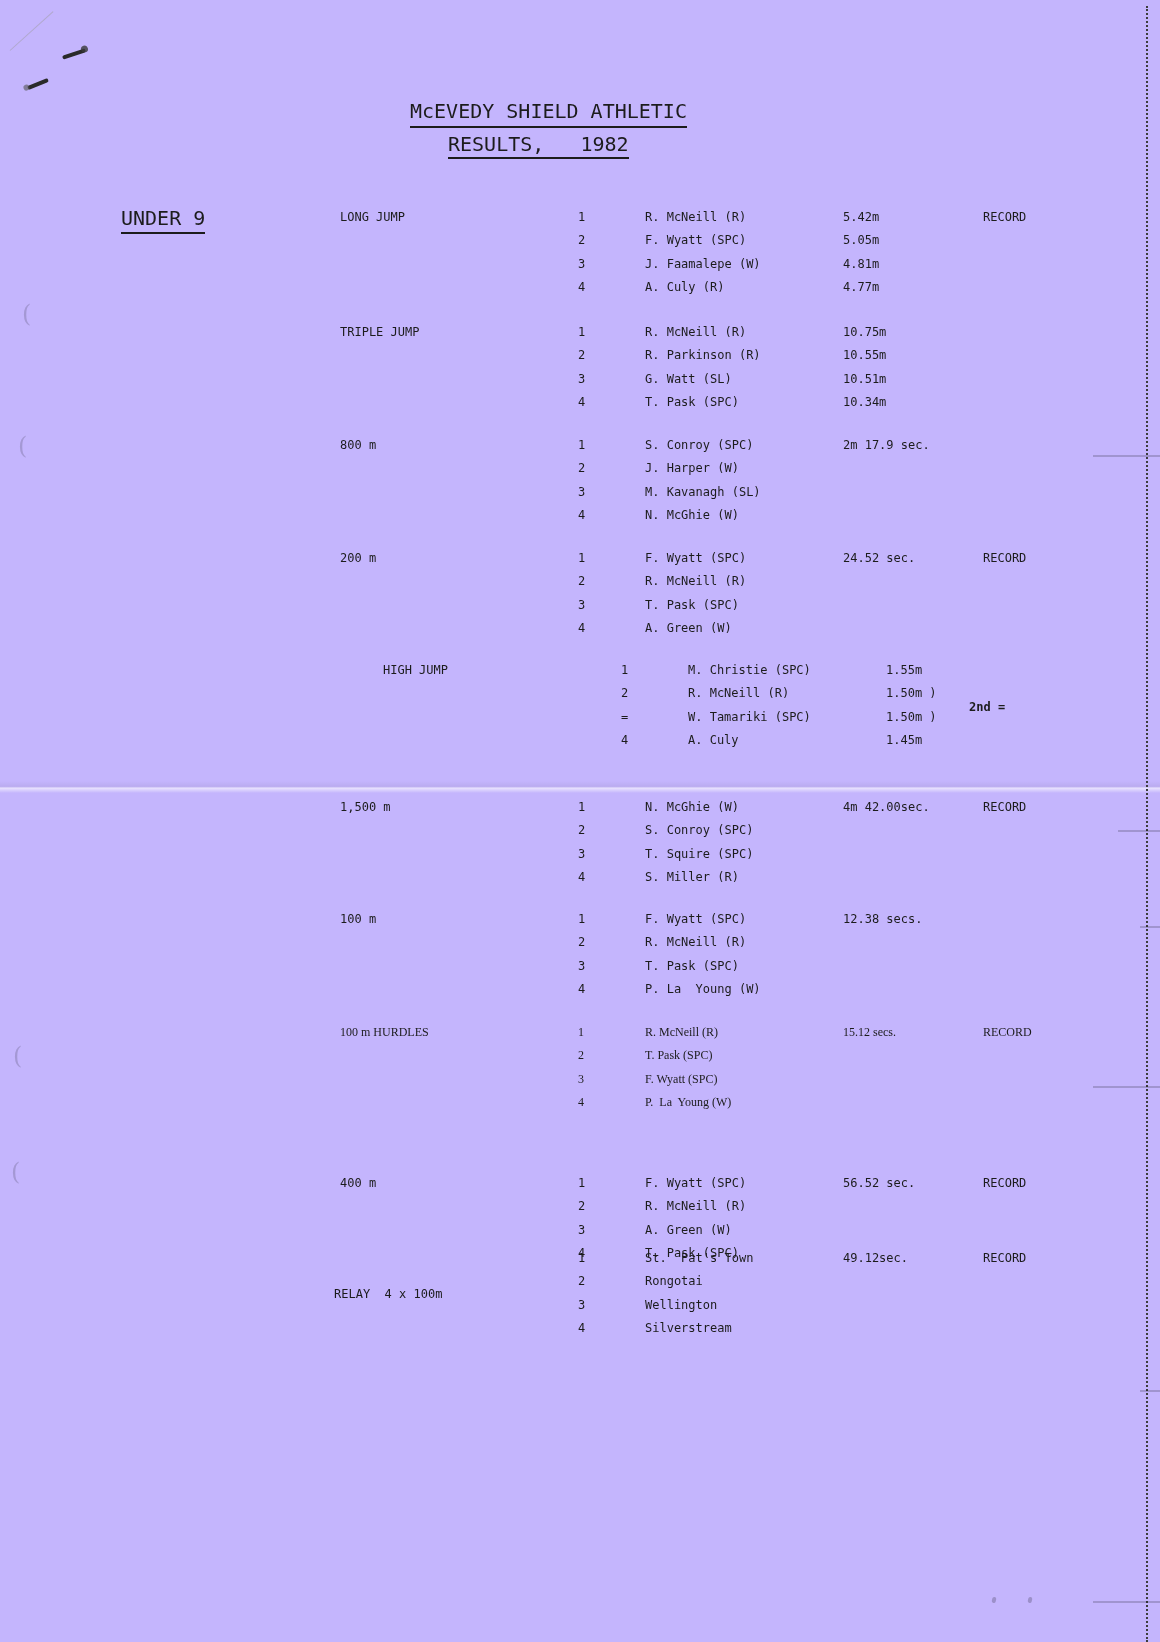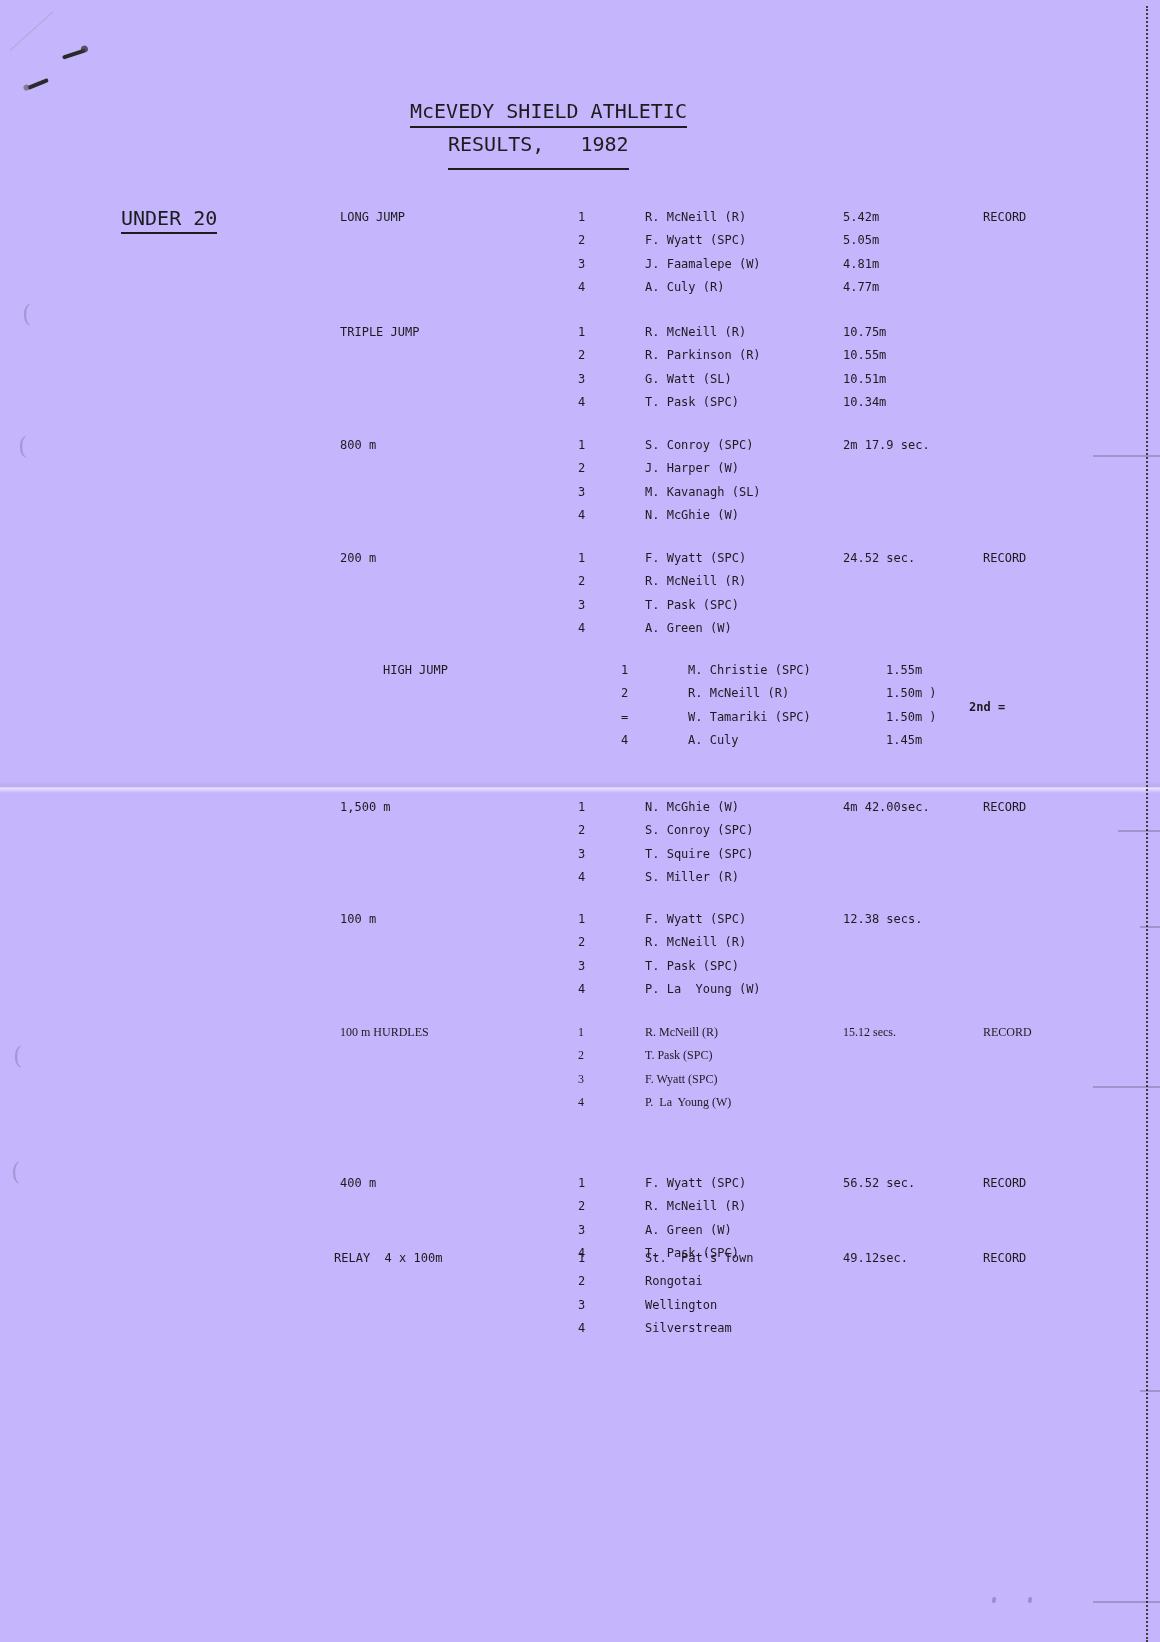--- a/index.html
+++ b/index.html
@@ -13,41 +13,41 @@
     overflow:hidden;
   }
   .doc-title{
     position:absolute;left:410px;top:99px;
     font-size:20px;line-height:24px;white-space:pre;
     border-bottom:2px solid #1c1c1c;padding-bottom:3px;
   }
   .doc-subtitle{
     position:absolute;left:448px;top:132px;
     font-size:20px;line-height:24px;white-space:pre;
-    border-bottom:2px solid #1c1c1c;padding-bottom:12px;
+    border-bottom:2px solid #1c1c1c;padding-bottom:1px;
   }
   .section-heading{
     position:absolute;left:121px;top:206px;
     font-size:20px;line-height:24px;white-space:pre;
     border-bottom:2px solid #1c1c1c;padding-bottom:2px;
   }
   #events-container{position:absolute;left:0;top:0;width:100%;height:100%;}
   .event{position:absolute;left:0;width:100%;font-size:12px;line-height:23.4px;white-space:pre;}
   .event:nth-child(1){top:206px;}
   .event:nth-child(2){top:321px;}
   .event:nth-child(3){top:434px;}
   .event:nth-child(4){top:547px;}
   .event:nth-child(5){top:659px;margin-left:43px;}
   .event:nth-child(6){top:796px;}
   .event:nth-child(7){top:908px;}
   .event:nth-child(8){top:1021px;font-family:Liberation Serif, serif;}
   .event:nth-child(9){top:1132px;margin-top:40px;}
   .event:nth-child(10){top:1247px;}
   .event-name{position:absolute;left:340px;top:0;}
-  .event:nth-child(10) .event-name{left:334px;}
+  .event:nth-child(10) .event-name{left:334px;margin-top:36px;}
   .row{position:relative;height:23.4px;}
   .col{position:absolute;top:0;}
   .col-place{left:578px;}
   .col-competitor{left:645px;}
   .col-result{left:843px;}
   .col-note{left:983px;}
   .hj-annotation{position:absolute;left:926px;top:37px;font-weight:bold;}
 
   
   .crease{position:absolute;left:0;top:781px;width:100%;height:12px;
@@ -68,21 +68,21 @@
   .margin-paren{position:absolute;font-size:24px;color:rgba(0,0,0,0.16);font-family:"DejaVu Serif",serif;}
   .speck{position:absolute;width:4px;height:6px;background:rgba(0,0,0,0.2);border-radius:2px;transform:rotate(14deg);}
 </style>
 </head>
 <body>
 
 <div class="page">
 
   <div class="doc-title">McEVEDY SHIELD ATHLETIC</div>
   <div class="doc-subtitle">RESULTS,   1982</div>
-  <div class="section-heading">UNDER 20</div>
+  <div class="section-heading">UNDER 9</div>
 
   <div id="events-container">
       <div class="event"><span class="event-name">LONG JUMP</span><div class="row"><span class="col col-place">1</span><span class="col col-competitor">R. McNeill (R)</span><span class="col col-result">5.42m</span><span class="col col-note">RECORD</span></div><div class="row"><span class="col col-place">2</span><span class="col col-competitor">F. Wyatt (SPC)</span><span class="col col-result">5.05m</span></div><div class="row"><span class="col col-place">3</span><span class="col col-competitor">J. Faamalepe (W)</span><span class="col col-result">4.81m</span></div><div class="row"><span class="col col-place">4</span><span class="col col-competitor">A. Culy (R)</span><span class="col col-result">4.77m</span></div></div>
       <div class="event"><span class="event-name">TRIPLE JUMP</span><div class="row"><span class="col col-place">1</span><span class="col col-competitor">R. McNeill (R)</span><span class="col col-result">10.75m</span></div><div class="row"><span class="col col-place">2</span><span class="col col-competitor">R. Parkinson (R)</span><span class="col col-result">10.55m</span></div><div class="row"><span class="col col-place">3</span><span class="col col-competitor">G. Watt (SL)</span><span class="col col-result">10.51m</span></div><div class="row"><span class="col col-place">4</span><span class="col col-competitor">T. Pask (SPC)</span><span class="col col-result">10.34m</span></div></div>
       <div class="event"><span class="event-name">800 m</span><div class="row"><span class="col col-place">1</span><span class="col col-competitor">S. Conroy (SPC)</span><span class="col col-result">2m 17.9 sec.</span></div><div class="row"><span class="col col-place">2</span><span class="col col-competitor">J. Harper (W)</span></div><div class="row"><span class="col col-place">3</span><span class="col col-competitor">M. Kavanagh (SL)</span></div><div class="row"><span class="col col-place">4</span><span class="col col-competitor">N. McGhie (W)</span></div></div>
       <div class="event"><span class="event-name">200 m</span><div class="row"><span class="col col-place">1</span><span class="col col-competitor">F. Wyatt (SPC)</span><span class="col col-result">24.52 sec.</span><span class="col col-note">RECORD</span></div><div class="row"><span class="col col-place">2</span><span class="col col-competitor">R. McNeill (R)</span></div><div class="row"><span class="col col-place">3</span><span class="col col-competitor">T. Pask (SPC)</span></div><div class="row"><span class="col col-place">4</span><span class="col col-competitor">A. Green (W)</span></div></div>
       <div class="event"><span class="event-name">HIGH JUMP</span><div class="row"><span class="col col-place">1</span><span class="col col-competitor">M. Christie (SPC)</span><span class="col col-result">1.55m</span></div><div class="row"><span class="col col-place">2</span><span class="col col-competitor">R. McNeill (R)</span><span class="col col-result">1.50m )</span></div><div class="row"><span class="col col-place">=</span><span class="col col-competitor">W. Tamariki (SPC)</span><span class="col col-result">1.50m )</span></div><div class="row"><span class="col col-place">4</span><span class="col col-competitor">A. Culy</span><span class="col col-result">1.45m</span></div><span class="hj-annotation">2nd =</span></div>
       <div class="event"><span class="event-name">1,500 m</span><div class="row"><span class="col col-place">1</span><span class="col col-competitor">N. McGhie (W)</span><span class="col col-result">4m 42.00sec.</span><span class="col col-note">RECORD</span></div><div class="row"><span class="col col-place">2</span><span class="col col-competitor">S. Conroy (SPC)</span></div><div class="row"><span class="col col-place">3</span><span class="col col-competitor">T. Squire (SPC)</span></div><div class="row"><span class="col col-place">4</span><span class="col col-competitor">S. Miller (R)</span></div></div>
       <div class="event"><span class="event-name">100 m</span><div class="row"><span class="col col-place">1</span><span class="col col-competitor">F. Wyatt (SPC)</span><span class="col col-result">12.38 secs.</span></div><div class="row"><span class="col col-place">2</span><span class="col col-competitor">R. McNeill (R)</span></div><div class="row"><span class="col col-place">3</span><span class="col col-competitor">T. Pask (SPC)</span></div><div class="row"><span class="col col-place">4</span><span class="col col-competitor">P. La  Young (W)</span></div></div>
       <div class="event"><span class="event-name">100 m HURDLES</span><div class="row"><span class="col col-place">1</span><span class="col col-competitor">R. McNeill (R)</span><span class="col col-result">15.12 secs.</span><span class="col col-note">RECORD</span></div><div class="row"><span class="col col-place">2</span><span class="col col-competitor">T. Pask (SPC)</span></div><div class="row"><span class="col col-place">3</span><span class="col col-competitor">F. Wyatt (SPC)</span></div><div class="row"><span class="col col-place">4</span><span class="col col-competitor">P.  La  Young (W)</span></div></div>

